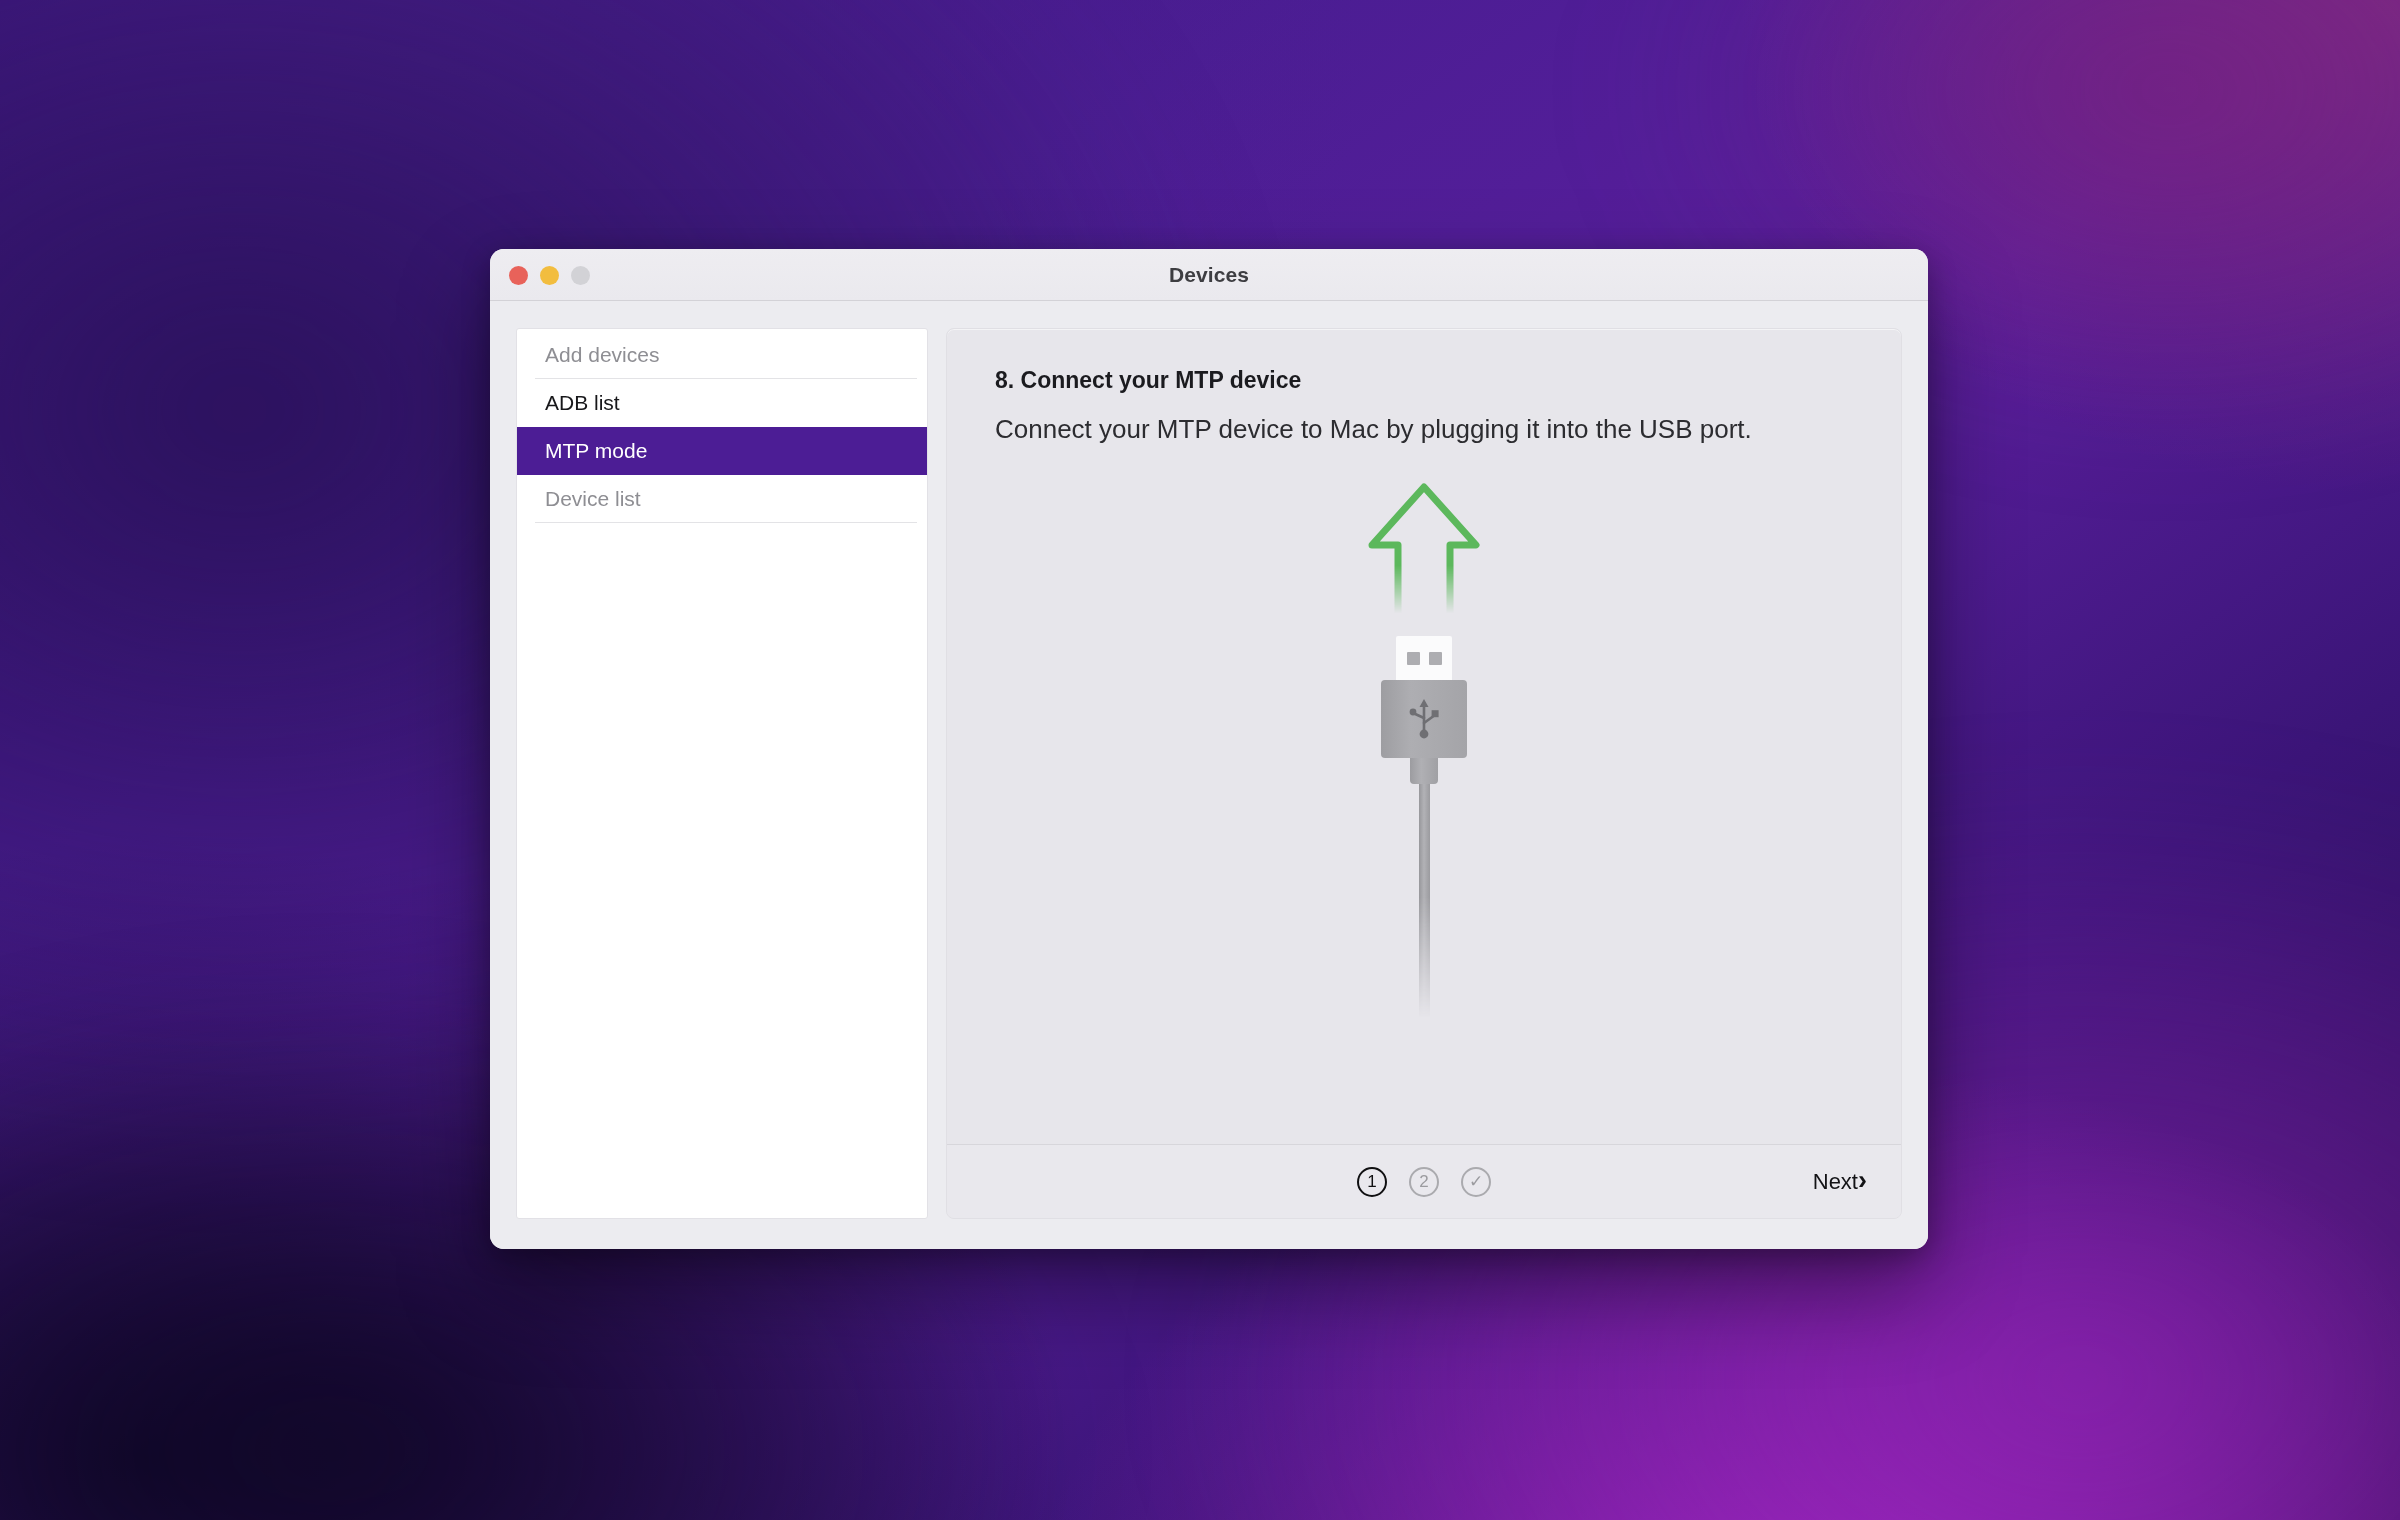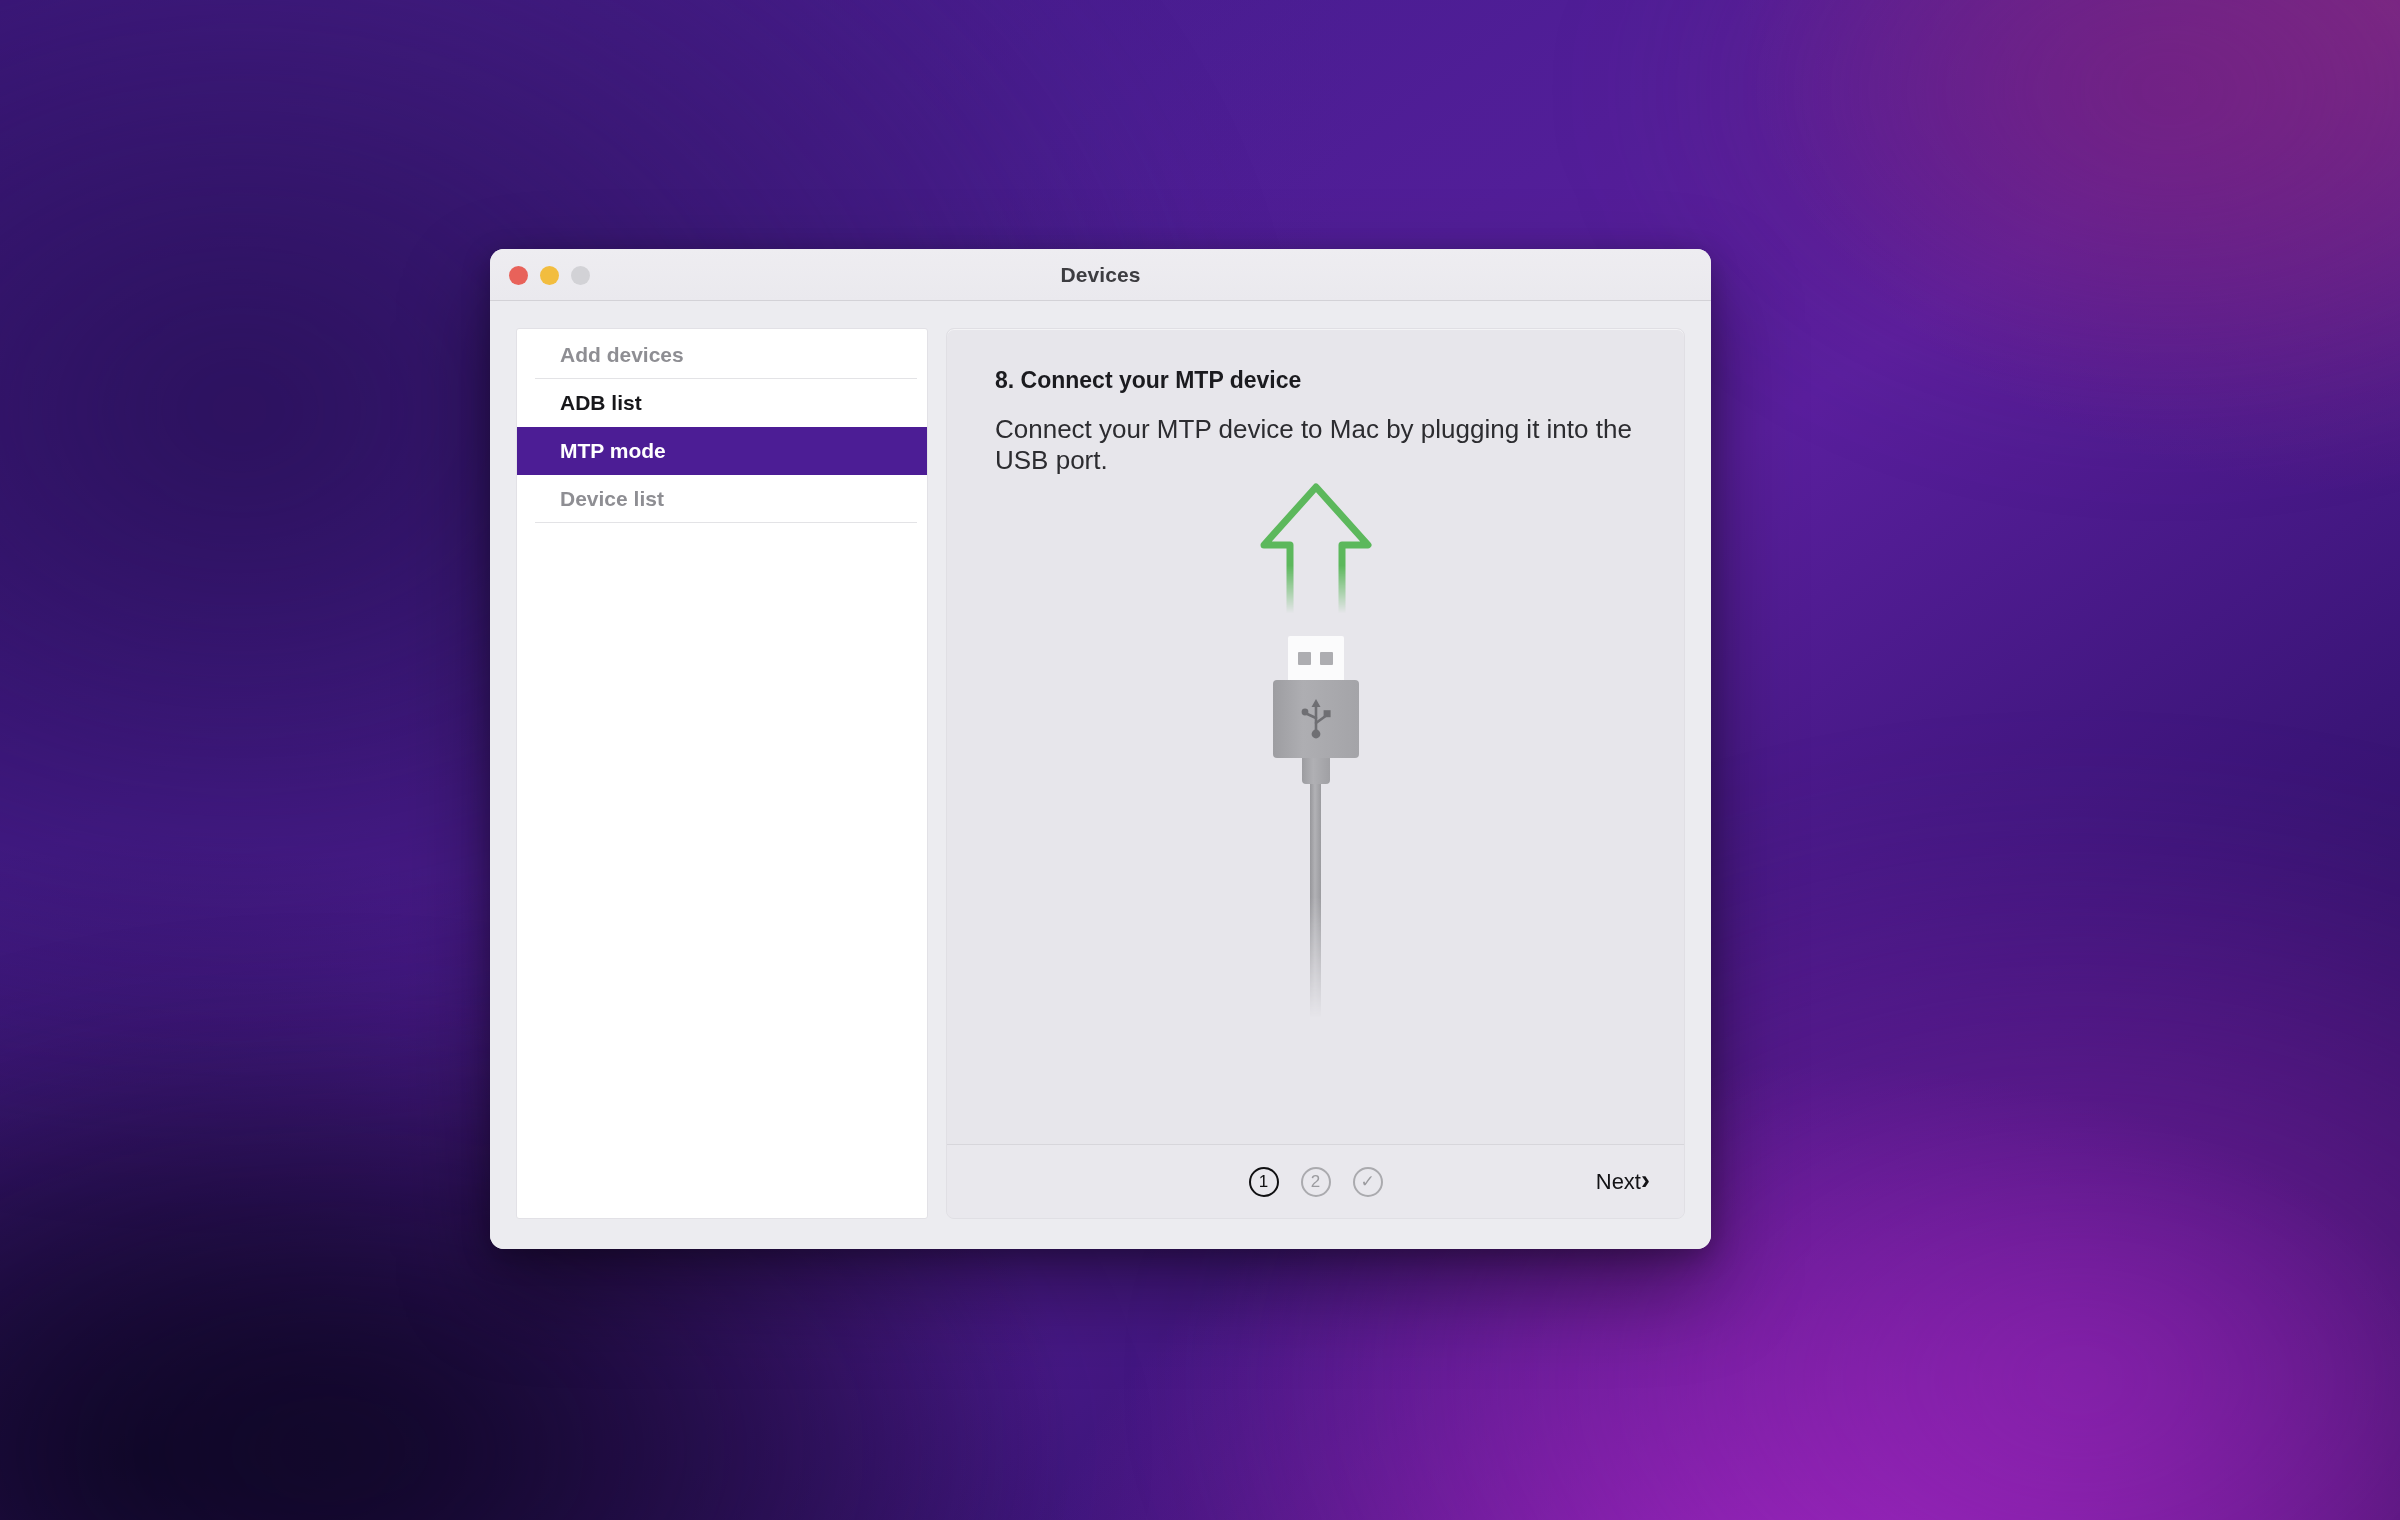--- a/index.html
+++ b/index.html
@@ -49,21 +49,21 @@
     width: 1100px; height: 700px;
     left: 1620px; top: -260px;
     background: radial-gradient(ellipse at center, rgba(120,30,120,0.5) 0%, rgba(120,30,120,0) 70%);
   }
 
   
   #window {
     position: absolute;
     left: 490px;
     top: 249px;
-    width: 1221px;
+    width: 1438px;
     height: 1000px;
     border-radius: 14px;
     background: #ececf0;
     box-shadow:
       0 40px 90px rgba(0,0,0,0.42),
       0 8px 28px rgba(0,0,0,0.28);
     overflow: hidden;
     display: flex;
     flex-direction: column;
   }
@@ -120,23 +120,23 @@
     background: #ffffff;
     border-radius: 3px;
     border: 1px solid #e2e1e6;
     padding-top: 2px;
     overflow: hidden;
   }
   .side-row {
     height: 48px;
     display: flex;
     align-items: center;
-    padding-left: 43px;
+    padding-left: 28px;
     font-size: 21px;
-    font-weight: bold;
+    font-weight: normal;
     position: relative;
   }
   .side-header {
     color: #8e8e93;
   }
   .side-header::after {
     content: "";
     position: absolute;
     left: 18px; right: 10px; bottom: 0;
     height: 1px;

